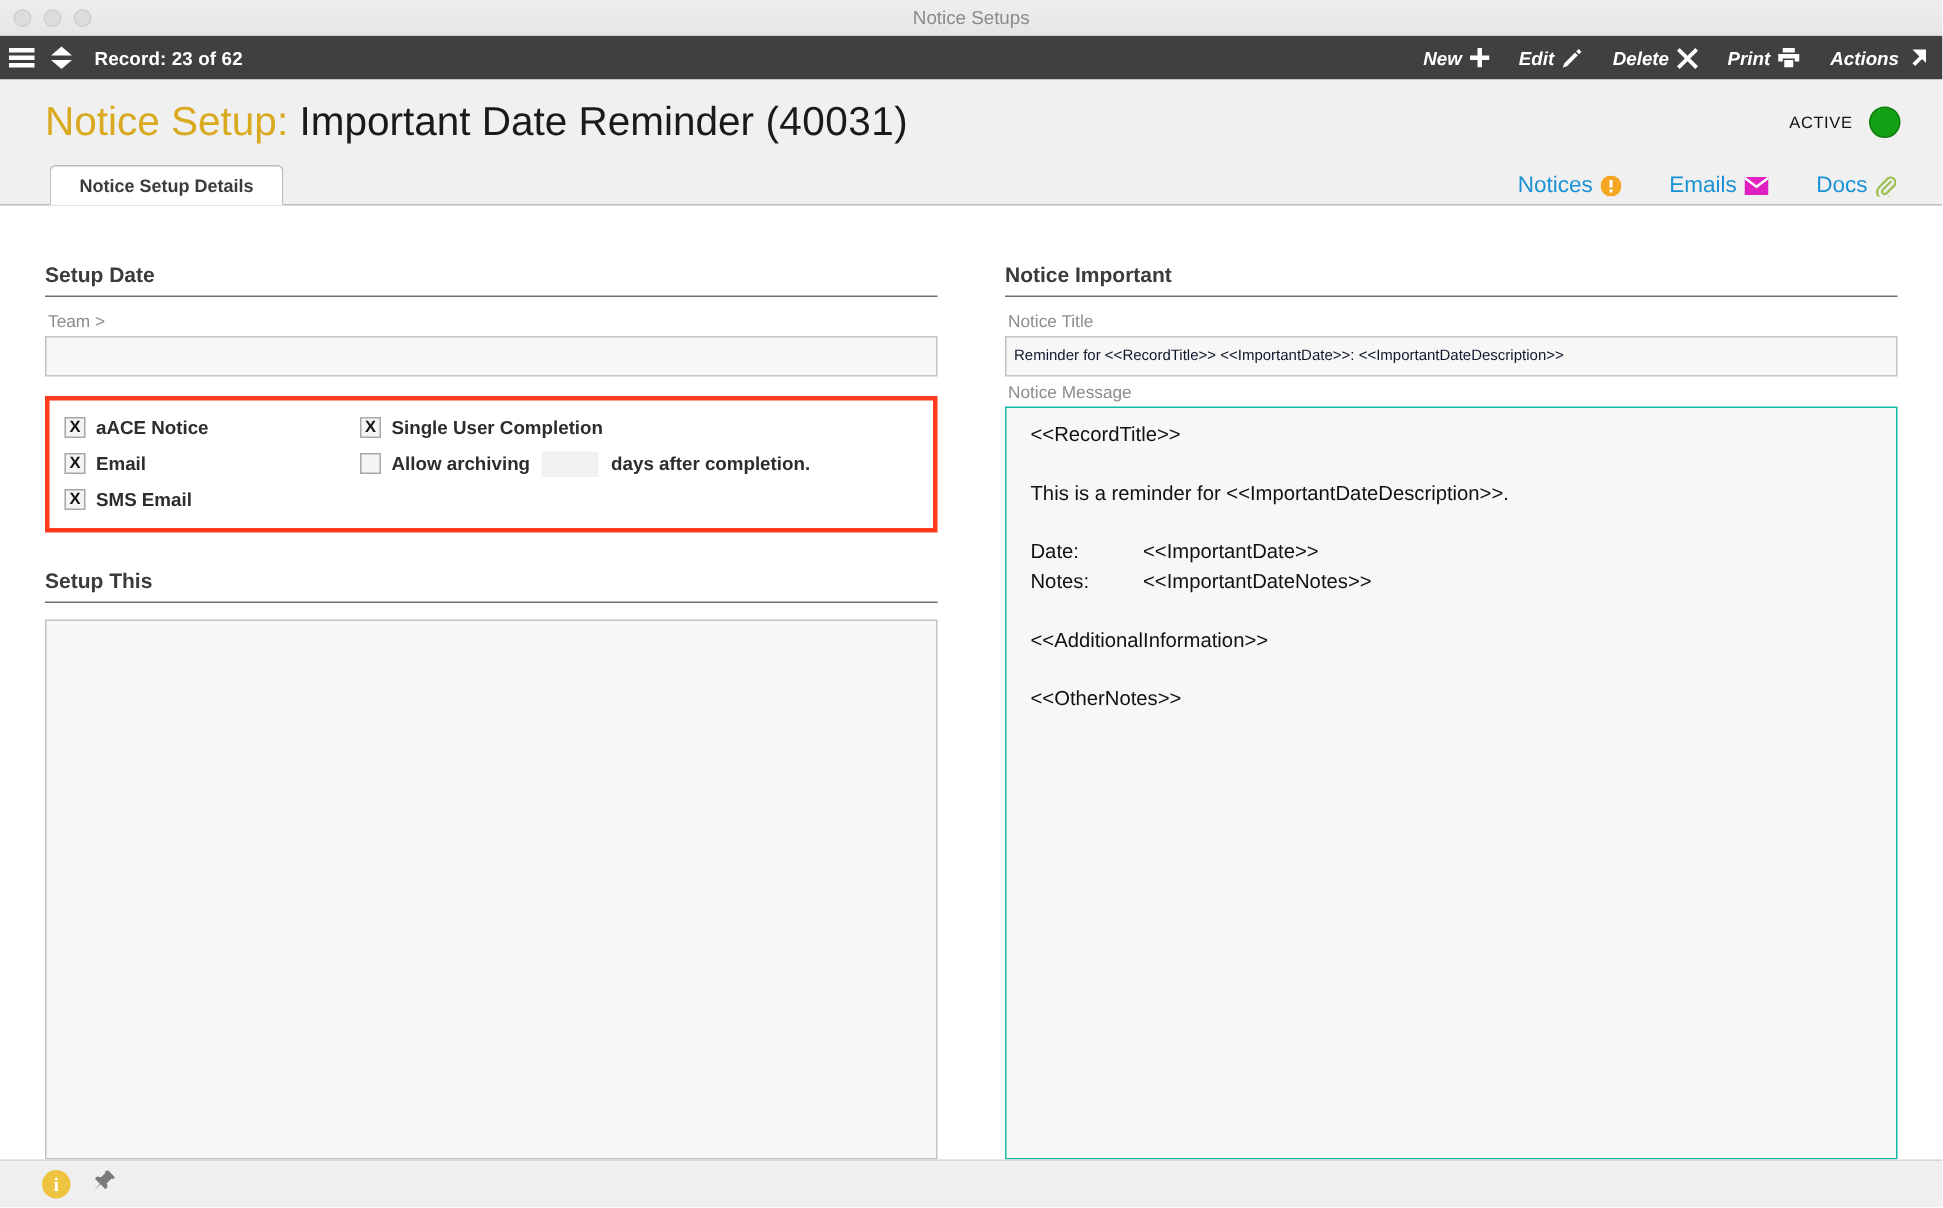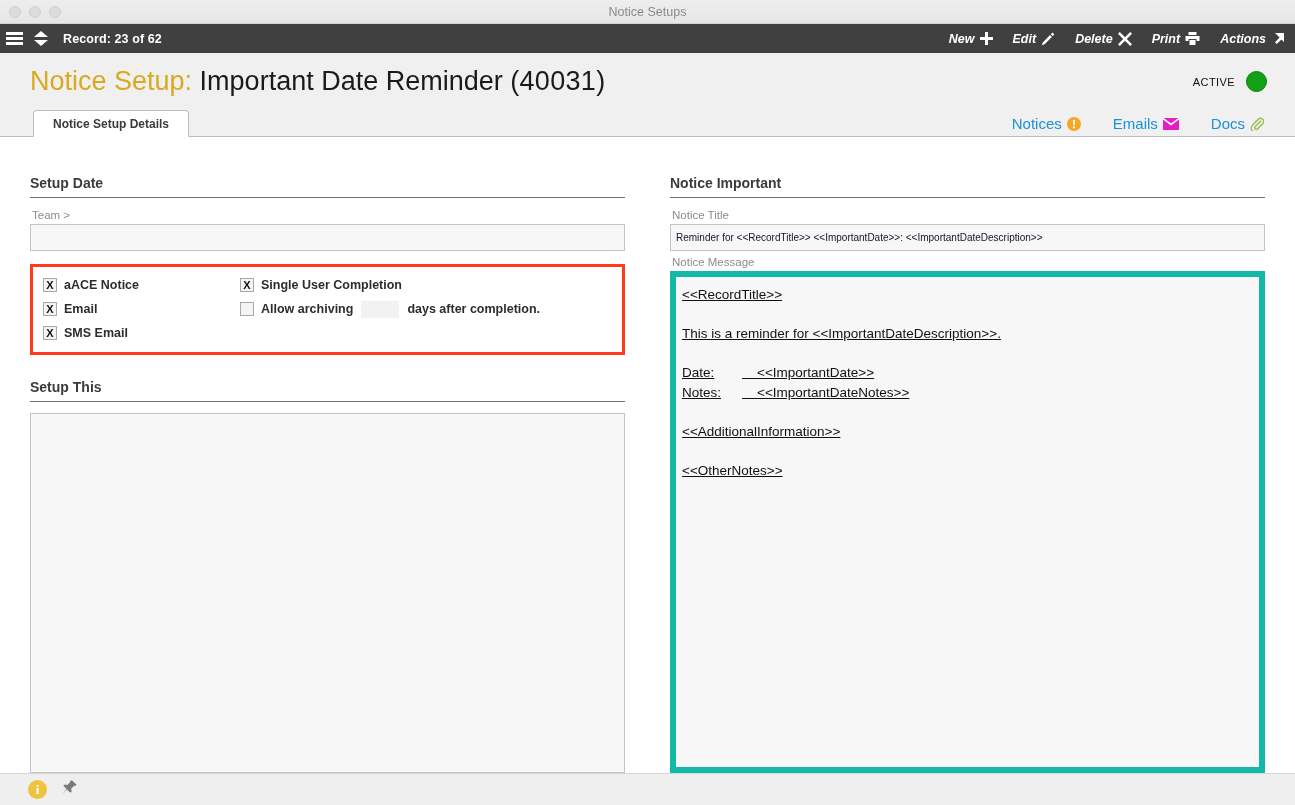--- a/index.html
+++ b/index.html
@@ -221,30 +221,29 @@
     width: 38px; height: 17px;
     background: #f2f2f2;
     border: none;
     margin: 0 8px;
     flex: none;
   }
 
   
   .msg-box {
     background: #f7f7f7;
-    border: 6px solid #14b8a6;
+    border: 1px solid #14b8a6;
     flex: 1;
     min-height: 0;
-    padding: 8px 6px 0 6px;
+    padding: 8px 6px 0 16px;
     font-size: 13.5px;
     color: #111;
     line-height: 19.5px;
     white-space: pre;
     overflow: hidden;
-    text-decoration: underline;
   }
   .tpl-spacer { height: 5px; }
 
   
   .statusbar {
     position: absolute;
     bottom: 0; left: 0; right: 0;
     height: 32px;
     background: #efefef;
     border-top: 1px solid #d6d6d6;

